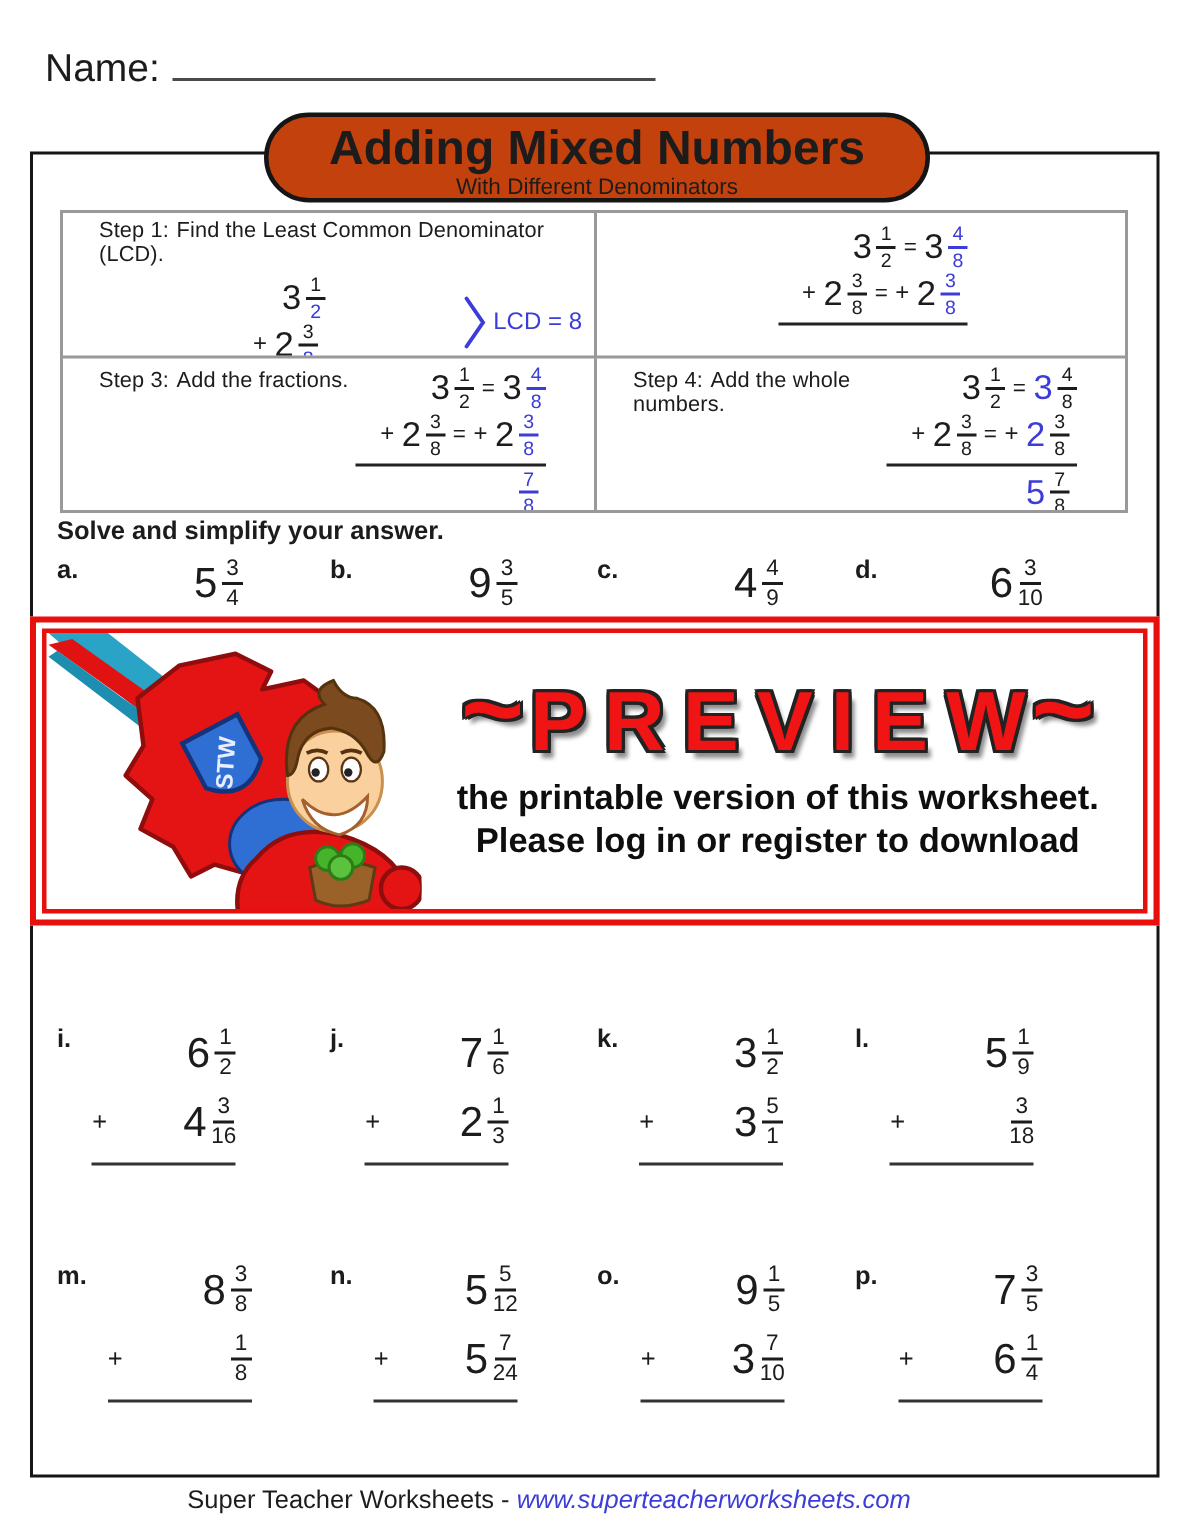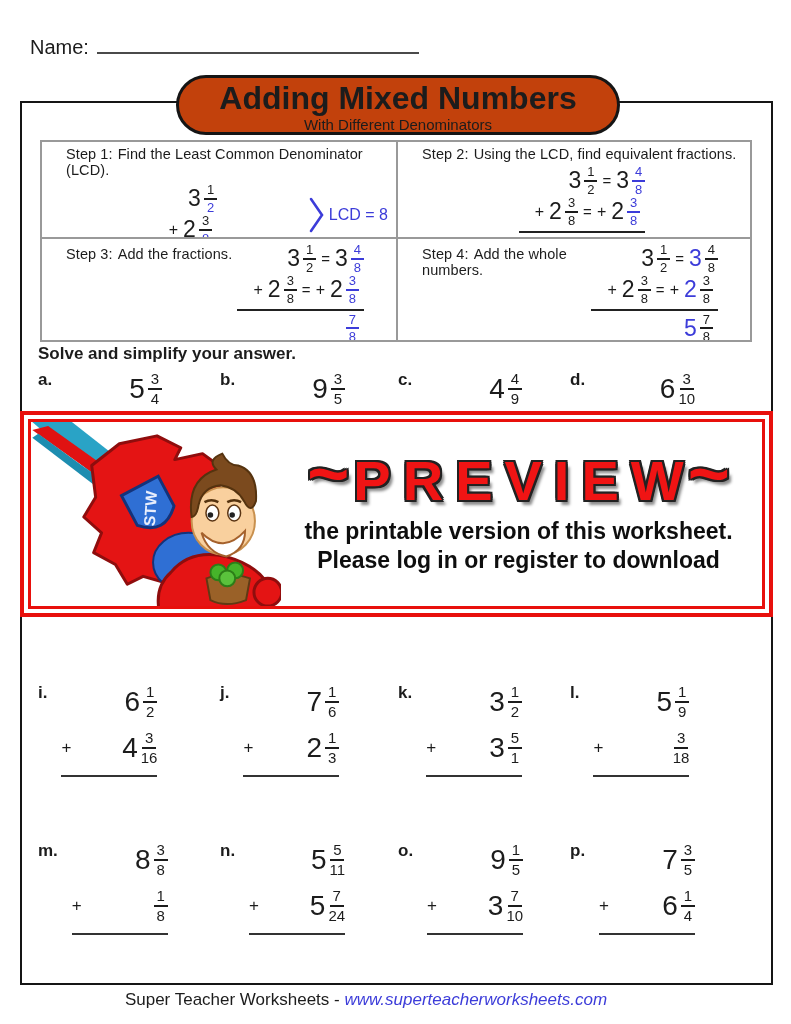--- a/index.html
+++ b/index.html
@@ -3,21 +3,21 @@
 <meta charset="utf-8">
 <style>
   html,body { margin:0; padding:0; background:#fff; }
   body {
     width:791px; height:1024px; position:relative; overflow:hidden;
     font-family:"Liberation Sans", sans-serif; color:#1c1c1c;
   }
   :root { --blue:#3c3cd9; --red:#e8100c; --preview-red:#f01414; --gray:#999999; --ink:#151515; }
 
   
-  .name-row { position:absolute; left:30px; top:26px; font-size:20px; }
+  .name-row { position:absolute; left:30px; top:26px; font-size:26px; }
   .name-line { display:inline-block; width:322px; height:26px; border-bottom:2px solid #4a4a4a; margin-left:8px; vertical-align:baseline; }
 
   
   .main-box { position:absolute; left:20px; top:101px; width:753px; height:884px; border:2.5px solid var(--ink); box-sizing:border-box; background:#fff; }
 
   
   .title-pill { position:absolute; left:176px; top:75px; width:444px; height:60px; box-sizing:border-box;
     background:#c2410c; border:3px solid var(--ink); border-radius:34px; z-index:5; text-align:center; padding-top:3px; }
   .title { font-size:32px; font-weight:bold; line-height:1.08; }
   .subtitle { font-size:15px; margin-top:0; }
@@ -131,21 +131,20 @@
         </div>
         <div class="lcd-ann">
           <svg width="16" height="36" viewBox="0 0 16 36">
             <polyline points="2,2 13,18 2,34" fill="none" stroke="#3c3cd9" stroke-width="2.6" stroke-linecap="round"></polyline>
           </svg>
           <span class="lcd-text">LCD = 8</span>
         </div>
       </div>
     </div>
     <div class="step-cell">
-      <div class="step-head"><span class="step-label">Step 2:</span><span class="step-text">Using the LCD, find equivalent fractions.</span></div>
       <div class="step-math">
         <div class="math-row">
           <span class="mixed">
             <span class="whole">3</span>
             <span class="frac">
               <span class="num">1</span>
               <span class="den">2</span>
             </span>
           </span>
           <span class="op eq">=</span>
@@ -509,21 +508,21 @@
       </div>
     </div>
     <div class="problem">
       <span class="p-letter">n.</span>
       <div class="p-math">
         <div class="p-line top">
           <span class="mixed">
             <span class="whole">5</span>
             <span class="frac">
               <span class="num">5</span>
-              <span class="den">11</span>
+              <span class="den">12</span>
             </span>
           </span>
         </div>
         <div class="p-line bottom">
           <span class="op plus">+</span>
           <span class="mixed">
             <span class="whole">5</span>
             <span class="frac">
               <span class="num">7</span>
               <span class="den">24</span>

